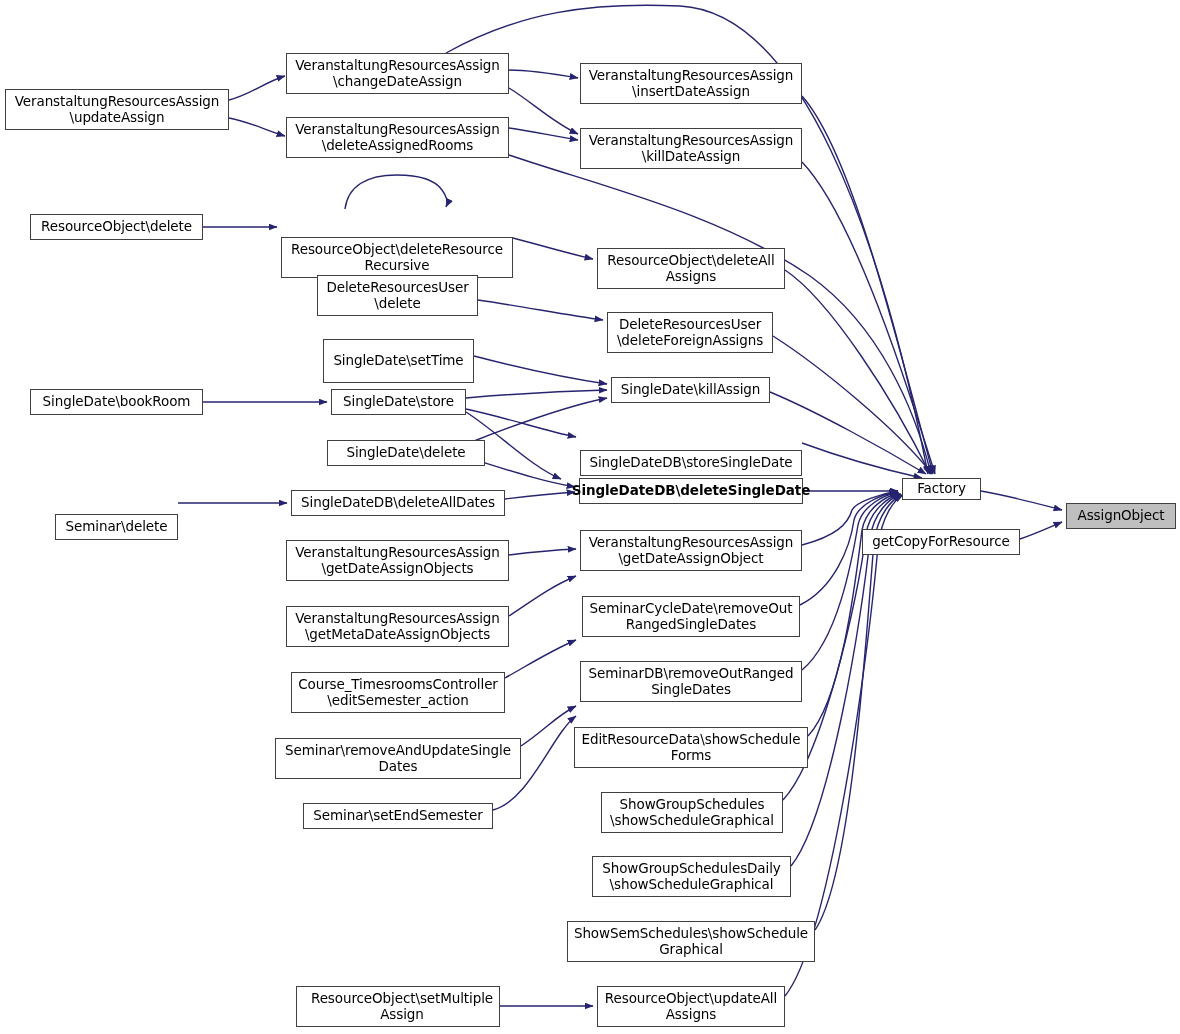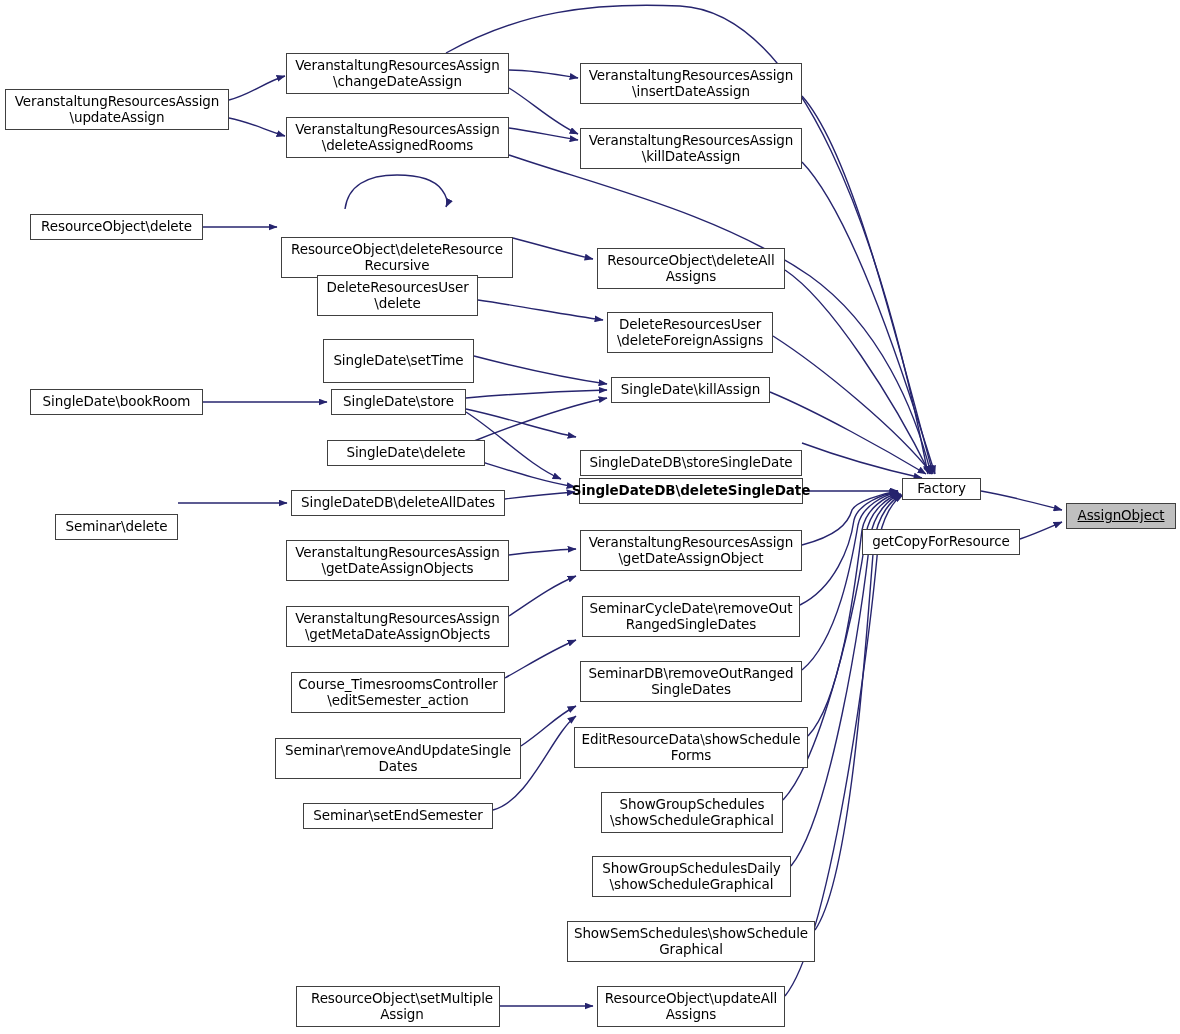--- a/index.html
+++ b/index.html
@@ -122,21 +122,21 @@
       <div class="node" style="left: 323px; top: 339px; width: 151px; height: 44px;">SingleDate\setTime</div>
       <div class="node" style="left: 30px; top: 389px; width: 173px; height: 26px;">SingleDate\bookRoom</div>
       <div class="node" style="left: 331px; top: 389px; width: 135px; height: 26px;">SingleDate\store</div>
       <div class="node" style="left: 611px; top: 377px; width: 159px; height: 26px;">SingleDate\killAssign</div>
       <div class="node" style="left: 580px; top: 428px; width: 222px; height: 26px; margin-top: 22px;">SingleDateDB\storeSingleDate</div>
       <div class="node" style="left: 327px; top: 440px; width: 158px; height: 26px;">SingleDate\delete</div>
       <div class="node" style="left: 579px; top: 478px; width: 224px; height: 26px; font-weight: bold;">SingleDateDB\deleteSingleDate</div>
       <div class="node" style="left: 55px; top: 490px; width: 123px; height: 26px; margin-top: 24px;">Seminar\delete</div>
       <div class="node" style="left: 291px; top: 490px; width: 214px; height: 26px;">SingleDateDB\deleteAllDates</div>
       <div class="node" style="left: 902px; top: 478px; width: 79px; height: 22px;">Factory</div>
-      <div class="node highlight" style="left: 1066px; top: 503px; width: 110px; height: 26px; text-decoration: underline;">AssignObject</div>
+      <div class="node highlight" style="left: 1066px; top: 503px; width: 110px; height: 26px;">AssignObject</div>
       <div class="node" style="left: 862px; top: 529px; width: 158px; height: 26px;">getCopyForResource</div>
       <div class="node" style="left: 286px; top: 540px; width: 223px; height: 41px;">VeranstaltungResourcesAssign
 \getDateAssignObjects</div>
       <div class="node" style="left: 580px; top: 530px; width: 222px; height: 41px;">VeranstaltungResourcesAssign
 \getDateAssignObject</div>
       <div class="node" style="left: 286px; top: 606px; width: 223px; height: 41px;">VeranstaltungResourcesAssign
 \getMetaDateAssignObjects</div>
       <div class="node" style="left: 582px; top: 596px; width: 218px; height: 41px;">SeminarCycleDate\removeOut
 RangedSingleDates</div>
       <div class="node" style="left: 291px; top: 672px; width: 214px; height: 41px;">Course_TimesroomsController

